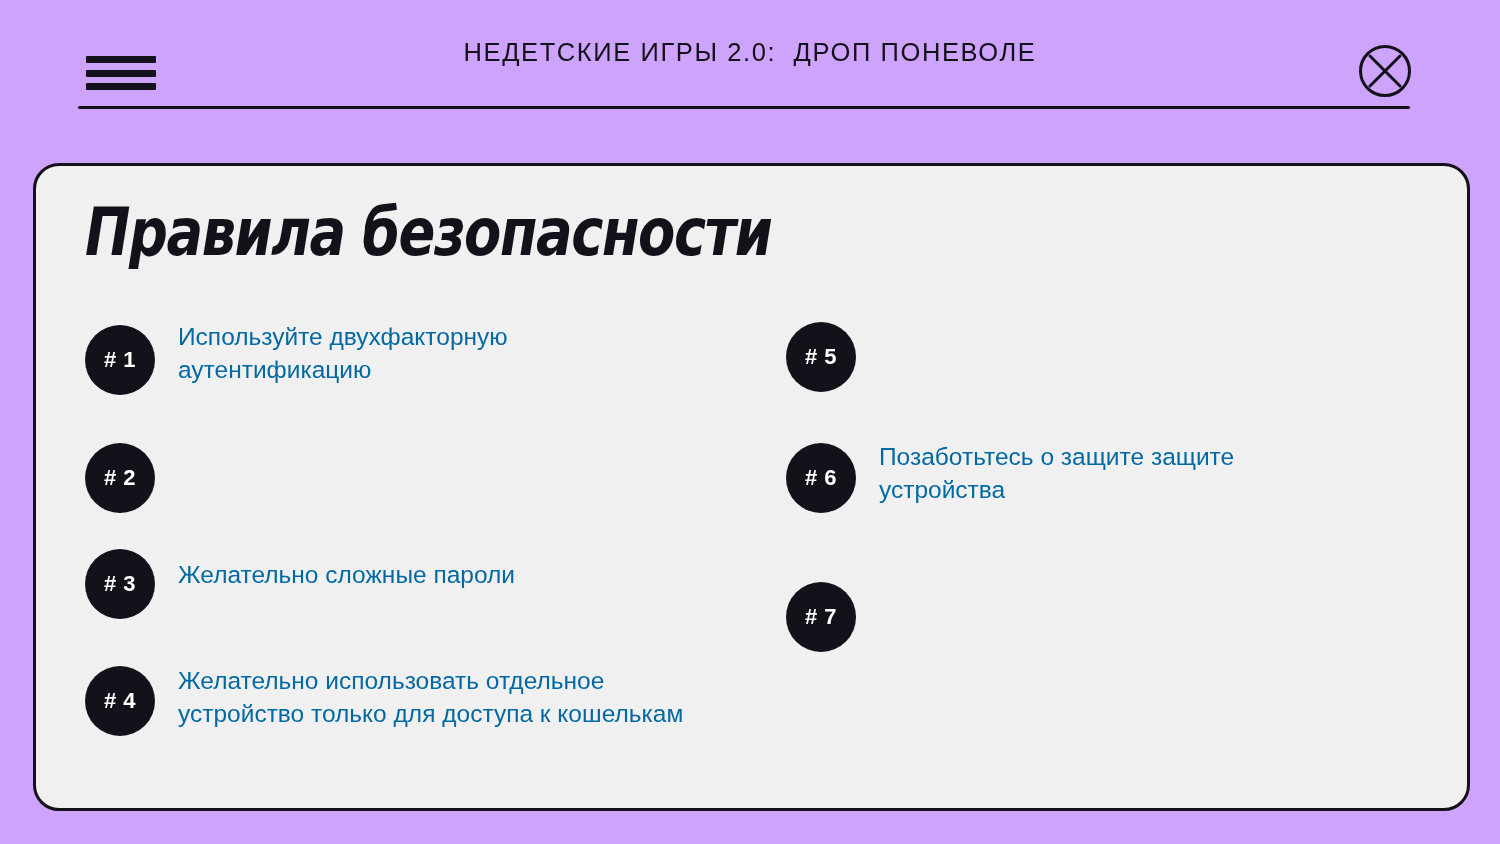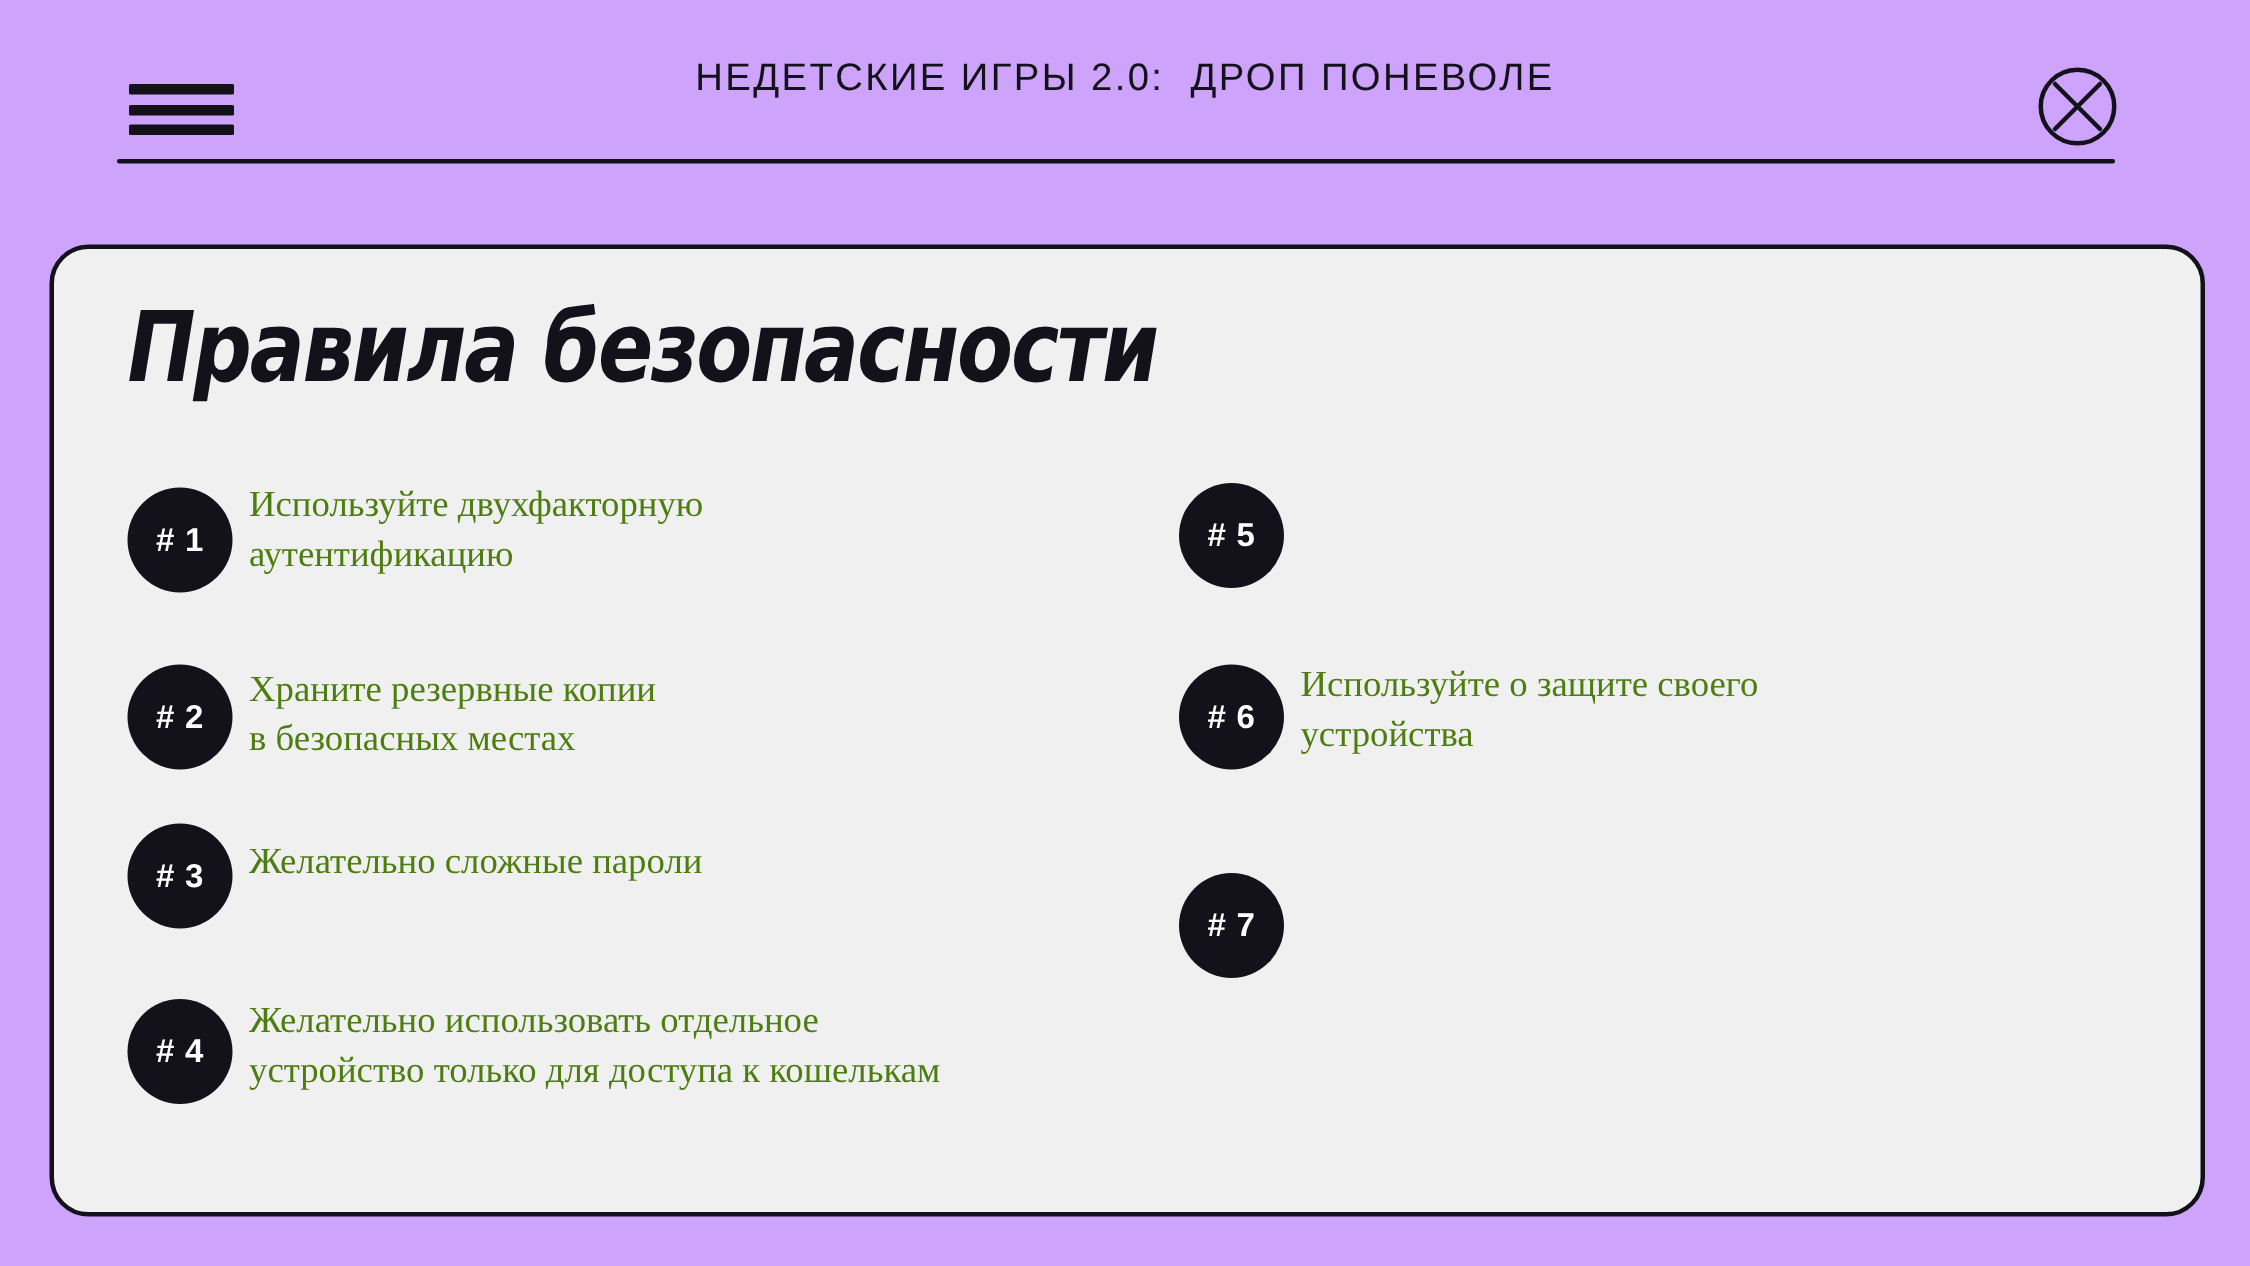--- a/index.html
+++ b/index.html
@@ -143,27 +143,26 @@
     display: flex;
     align-items: center;
     justify-content: center;
     font-size: 22px;
     font-weight: 700;
     letter-spacing: 0.5px;
     margin-top: 2px;
   }
 
   .rule-text {
-    margin-left: 11px;
+    margin-left: 23px;
     font-size: 24.5px;
     line-height: 33px;
-    color: #4d7c0f;
+    color: #0369a1;
     white-space: pre-line;
     padding-top: 6px;
-    font-family: Liberation Serif, serif;
   }
 
   
   .col-left  .rule:nth-child(1) .badge { margin-top: 11px; }
   .col-left  .rule:nth-child(2) .badge { margin-top: 6px; }
   .col-left  .rule:nth-child(3) .badge { margin-top: -3px; }
   .col-left  .rule:nth-child(4) .badge { margin-top: 8px; }
 
   .col-right .rule:nth-child(1) .badge { margin-top: 8px; }
   .col-right .rule:nth-child(2) .badge { margin-top: 9px; }
@@ -202,22 +201,20 @@
     <div class="col col-left">
 
       <div class="rule">
         <div class="badge"># 1</div>
         <div class="rule-text">Используйте двухфакторную
 аутентификацию</div>
       </div>
 
       <div class="rule">
         <div class="badge"># 2</div>
-        <div class="rule-text">Храните резервные копии
-в безопасных местах</div>
       </div>
 
       <div class="rule">
         <div class="badge"># 3</div>
         <div class="rule-text">Желательно сложные пароли</div>
       </div>
 
       <div class="rule">
         <div class="badge"># 4</div>
         <div class="rule-text">Желательно использовать отдельное
@@ -227,21 +224,21 @@
     </div>
 
     <div class="col col-right">
 
       <div class="rule">
         <div class="badge"># 5</div>
       </div>
 
       <div class="rule">
         <div class="badge"># 6</div>
-        <div class="rule-text">Используйте о защите своего
+        <div class="rule-text">Позаботьтесь о защите защите
 устройства</div>
       </div>
 
       <div class="rule">
         <div class="badge"># 7</div>
       </div>
 
     </div>
 
   </div>

